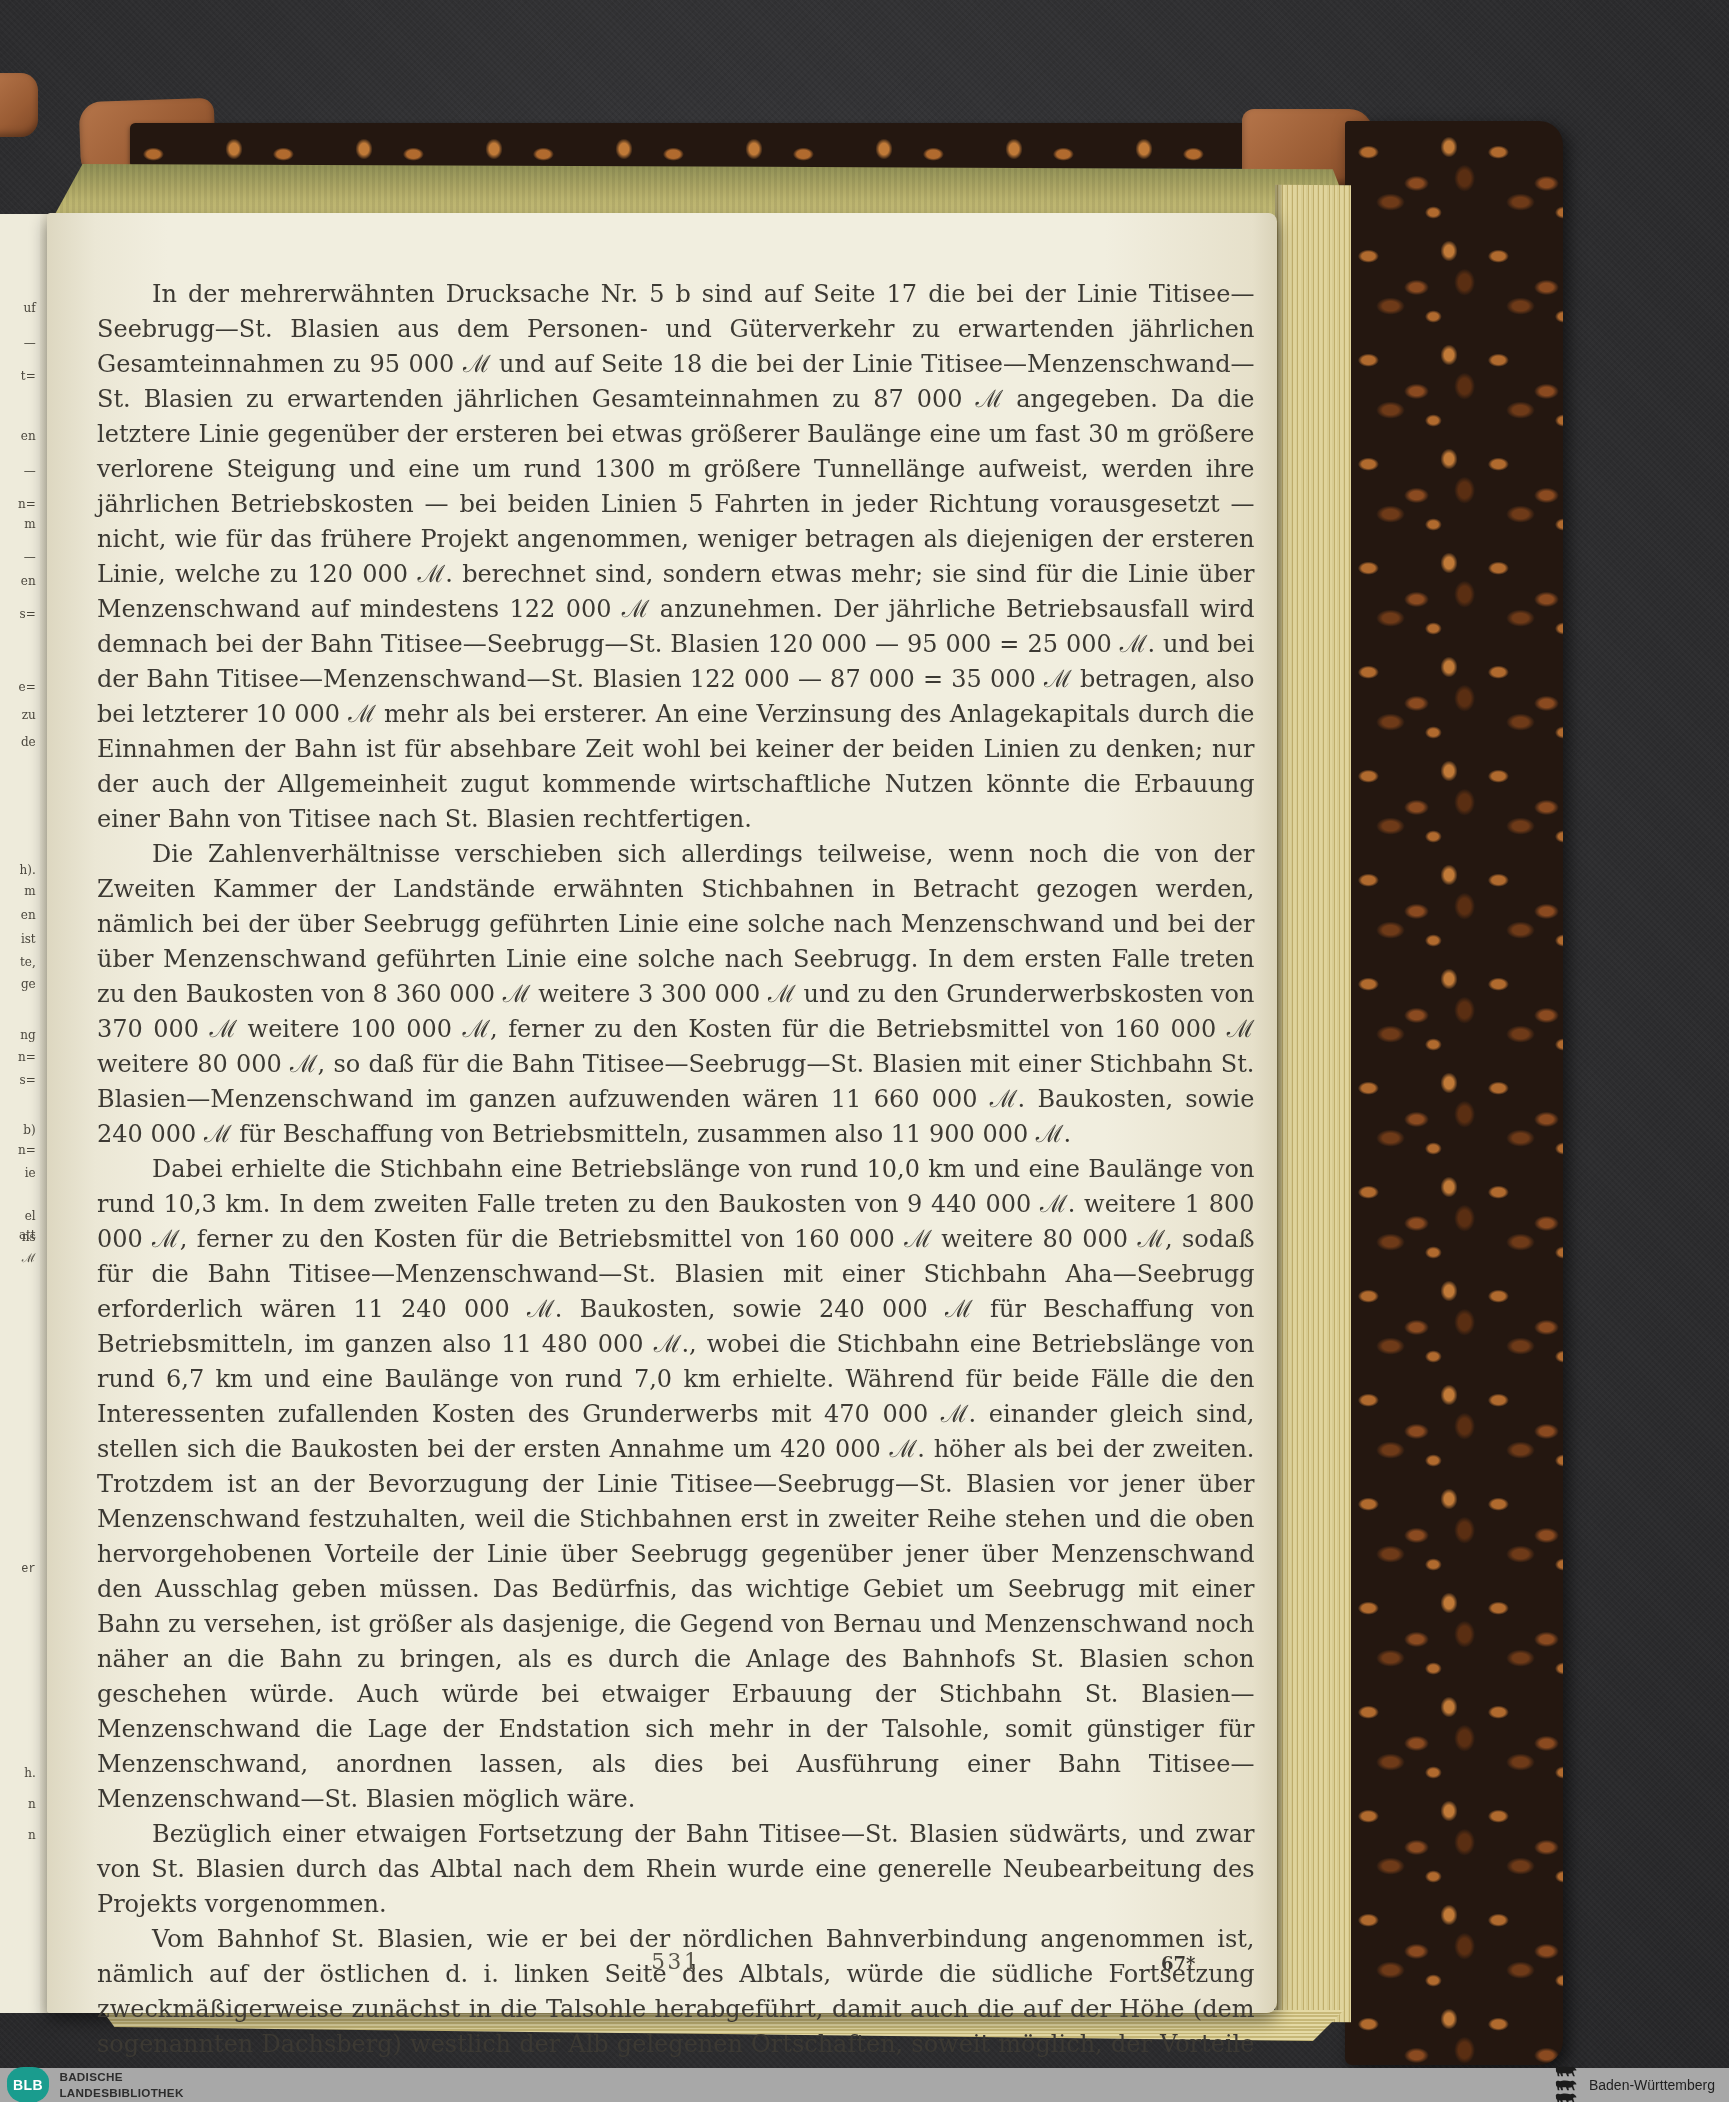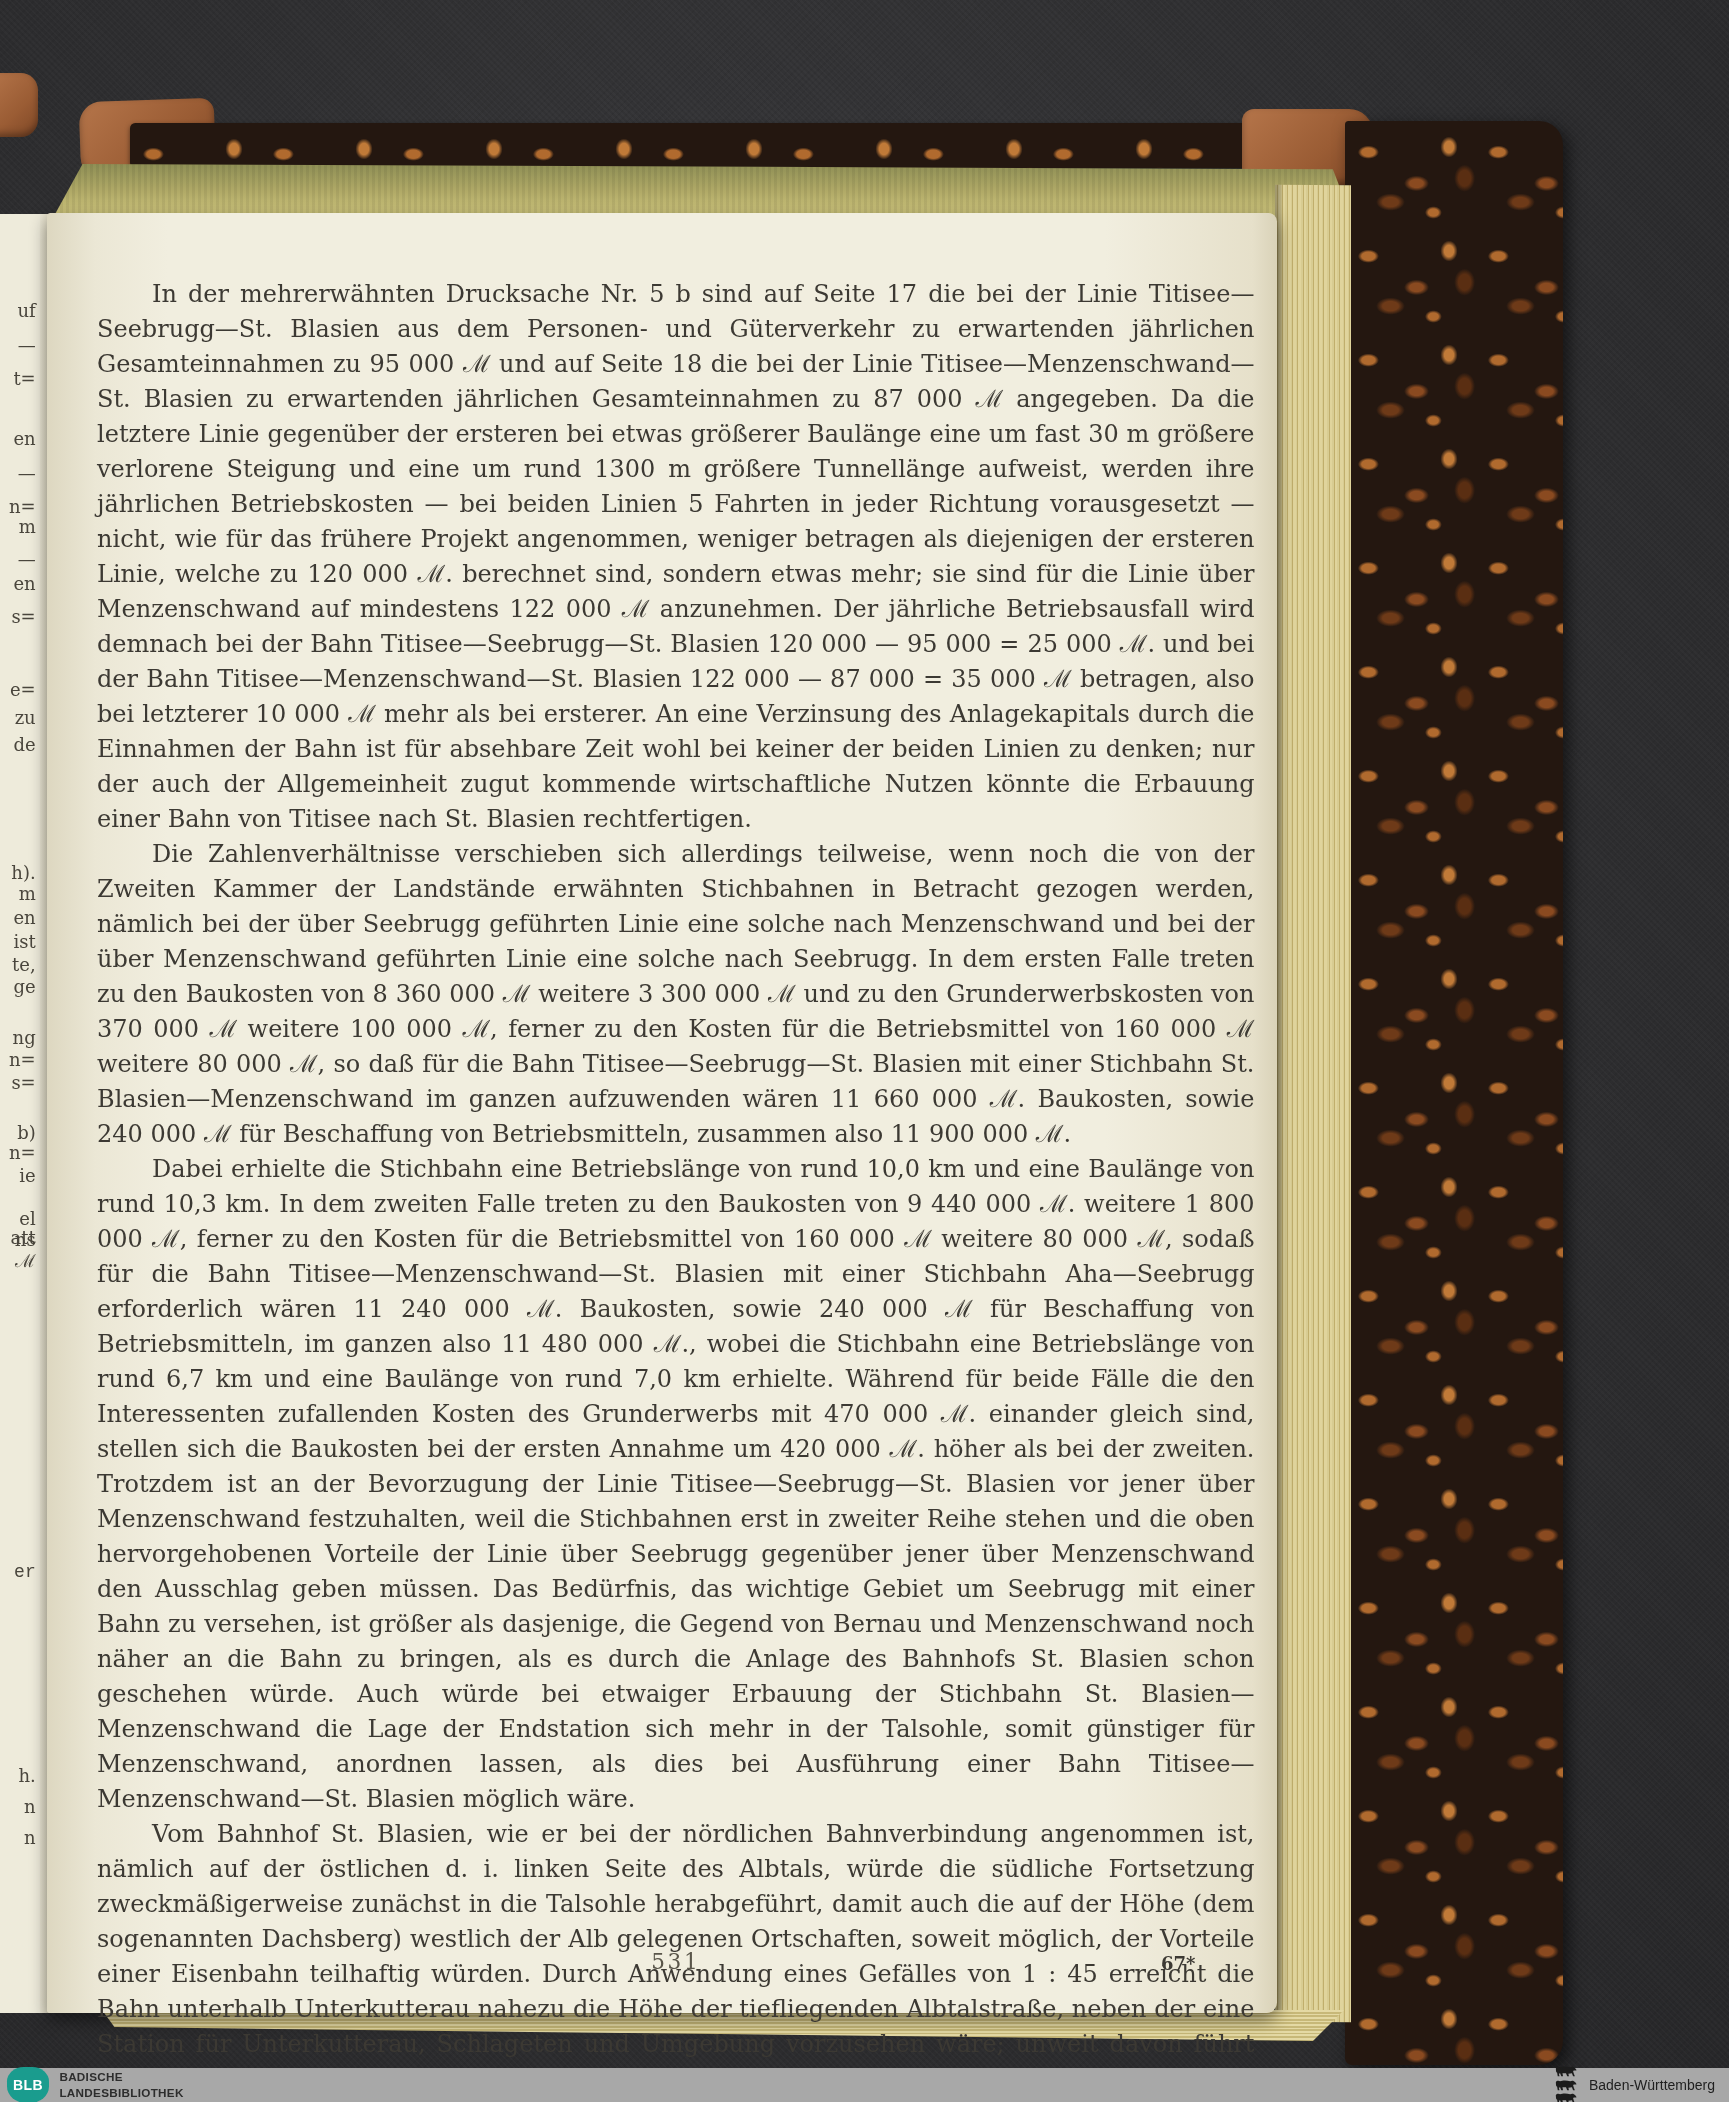--- a/index.html
+++ b/index.html
@@ -44,21 +44,21 @@
     transform:skewY(.4deg);
   }
   .bottom-edge{
     position:absolute;left:102px;top:2010px;width:1242px;height:31px;
     background:repeating-linear-gradient(180deg,#e4d9a4 0 1.7px,#c7b878 1.7px 3.5px);
     clip-path:polygon(0 0,100% 0,97.5% 100%,1% 55%);
   }
   
   .left-page{position:absolute;left:0;top:214px;width:40px;height:1799px;background:#eeebdb;}
   .left-page .frag{
-    position:absolute;right:4.3px;font-size:18px;color:#4a463d;white-space:nowrap;line-height:1;
+    position:absolute;right:4.3px;font-size:12px;color:#4a463d;white-space:nowrap;line-height:1;
   }
   .gutter{
     position:absolute;left:40px;top:214px;width:61px;height:1799px;
     background:linear-gradient(90deg,#eae6d4 0,#d8d1b6 30%,#c9c0a2 48%,#cfc7ab 56%,#e7e2cf 82%,#f0edde 100%);
   }
   .crease{position:absolute;left:57px;top:218px;width:2.6px;height:1792px;background:linear-gradient(180deg,rgba(60,50,30,.55),rgba(60,50,30,.15) 40%,rgba(60,50,30,.45));border-radius:1.7px;}
   
   .page{
     position:absolute;left:47px;top:213px;width:1230px;height:1800px;
     background:linear-gradient(90deg,#ddd7c0 0,#ebe7d5 48px,#f1eedf 121px,#f1eedf 86%,#e6e0ca 98%,#d9d2b8 100%);
@@ -143,20 +143,21 @@
       </div>
     <div class="gutter"></div>
     <div class="crease"></div>
 
     <div class="page">
       <div class="page-inner">
         <div class="body">
             <p>In der mehrerwähnten Drucksache Nr. 5 b sind auf Seite 17 die bei der Linie Titisee—Seebrugg—St. Blasien aus dem Personen- und Güterverkehr zu erwartenden jährlichen Gesamteinnahmen zu 95 000 ℳ und auf Seite 18 die bei der Linie Titisee—Menzenschwand—St. Blasien zu erwartenden jährlichen Gesamteinnahmen zu 87 000 ℳ angegeben. Da die letztere Linie gegenüber der ersteren bei etwas größerer Baulänge eine um fast 30 m größere verlorene Steigung und eine um rund 1300 m größere Tunnellänge aufweist, werden ihre jährlichen Betriebskosten — bei beiden Linien 5 Fahrten in jeder Richtung vorausgesetzt — nicht, wie für das frühere Projekt angenommen, weniger betragen als diejenigen der ersteren Linie, welche zu 120 000 ℳ. berechnet sind, sondern etwas mehr; sie sind für die Linie über Menzenschwand auf mindestens 122 000 ℳ anzunehmen. Der jährliche Betriebsausfall wird demnach bei der Bahn Titisee—Seebrugg—St. Blasien 120 000 — 95 000 = 25 000 ℳ. und bei der Bahn Titisee—Menzenschwand—St. Blasien 122 000 — 87 000 = 35 000 ℳ betragen, also bei letzterer 10 000 ℳ mehr als bei ersterer. An eine Verzinsung des Anlagekapitals durch die Einnahmen der Bahn ist für absehbare Zeit wohl bei keiner der beiden Linien zu denken; nur der auch der Allgemeinheit zugut kommende wirtschaftliche Nutzen könnte die Erbauung einer Bahn von Titisee nach St. Blasien rechtfertigen.</p>
             <p>Die Zahlenverhältnisse verschieben sich allerdings teilweise, wenn noch die von der Zweiten Kammer der Landstände erwähnten Stichbahnen in Betracht gezogen werden, nämlich bei der über Seebrugg geführten Linie eine solche nach Menzenschwand und bei der über Menzenschwand geführten Linie eine solche nach Seebrugg. In dem ersten Falle treten zu den Baukosten von 8 360 000 ℳ weitere 3 300 000 ℳ und zu den Grunderwerbskosten von 370 000 ℳ weitere 100 000 ℳ, ferner zu den Kosten für die Betriebsmittel von 160 000 ℳ weitere 80 000 ℳ, so daß für die Bahn Titisee—Seebrugg—St. Blasien mit einer Stichbahn St. Blasien—Menzenschwand im ganzen aufzuwenden wären 11 660 000 ℳ. Baukosten, sowie 240 000 ℳ für Beschaffung von Betriebsmitteln, zusammen also 11 900 000 ℳ.</p>
             <p>Dabei erhielte die Stichbahn eine Betriebslänge von rund 10,0 km und eine Baulänge von rund 10,3 km. In dem zweiten Falle treten zu den Baukosten von 9 440 000 ℳ. weitere 1 800 000 ℳ, ferner zu den Kosten für die Betriebsmittel von 160 000 ℳ weitere 80 000 ℳ, sodaß für die Bahn Titisee—Menzenschwand—St. Blasien mit einer Stichbahn Aha—Seebrugg erforderlich wären 11 240 000 ℳ. Baukosten, sowie 240 000 ℳ für Beschaffung von Betriebsmitteln, im ganzen also 11 480 000 ℳ., wobei die Stichbahn eine Betriebslänge von rund 6,7 km und eine Baulänge von rund 7,0 km erhielte. Während für beide Fälle die den Interessenten zufallenden Kosten des Grunderwerbs mit 470 000 ℳ. einander gleich sind, stellen sich die Baukosten bei der ersten Annahme um 420 000 ℳ. höher als bei der zweiten. Trotzdem ist an der Bevorzugung der Linie Titisee—Seebrugg—St. Blasien vor jener über Menzenschwand festzuhalten, weil die Stichbahnen erst in zweiter Reihe stehen und die oben hervorgehobenen Vorteile der Linie über Seebrugg gegenüber jener über Menzenschwand den Ausschlag geben müssen. Das Bedürfnis, das wichtige Gebiet um Seebrugg mit einer Bahn zu versehen, ist größer als dasjenige, die Gegend von Bernau und Menzenschwand noch näher an die Bahn zu bringen, als es durch die Anlage des Bahnhofs St. Blasien schon geschehen würde. Auch würde bei etwaiger Erbauung der Stichbahn St. Blasien—Menzenschwand die Lage der Endstation sich mehr in der Talsohle, somit günstiger für Menzenschwand, anordnen lassen, als dies bei Ausführung einer Bahn Titisee—Menzenschwand—St. Blasien möglich wäre.</p>
+            <p>Bezüglich einer etwaigen Fortsetzung der Bahn Titisee—St. Blasien südwärts, und zwar von St. Blasien durch das Albtal nach dem Rhein wurde eine generelle Neubearbeitung des Projekts vorgenommen.</p>
             <p>Vom Bahnhof St. Blasien, wie er bei der nördlichen Bahnverbindung angenommen ist, nämlich auf der östlichen d. i. linken Seite des Albtals, würde die südliche Fortsetzung zweckmäßigerweise zunächst in die Talsohle herabgeführt, damit auch die auf der Höhe (dem sogenannten Dachsberg) westlich der Alb gelegenen Ortschaften, soweit möglich, der Vorteile einer Eisenbahn teilhaftig würden. Durch Anwendung eines Gefälles von 1 : 45 erreicht die Bahn unterhalb Unterkutterau nahezu die Höhe der tiefliegenden Albtalstraße, neben der eine Station für Unterkutterau, Schlageten und Umgebung vorzusehen wäre; unweit davon führt eine Wegbrücke über die Alb. Die Bahn bleibt dann, dem mäßigen Gefälle der Albtalstraße sich anpassend, auf der Talsohle bis Immeneich, wo sich gleichfalls eine Wegbrücke über die Alb befindet, und wo in günstiger Lage ein Bahnhof angeordnet werden</p>
           </div>
       </div>
       <div class="page-footer">
         <span class="foot-center">531</span>
         <span class="foot-right">67*</span>
       </div>
     </div>
   </div>
 

